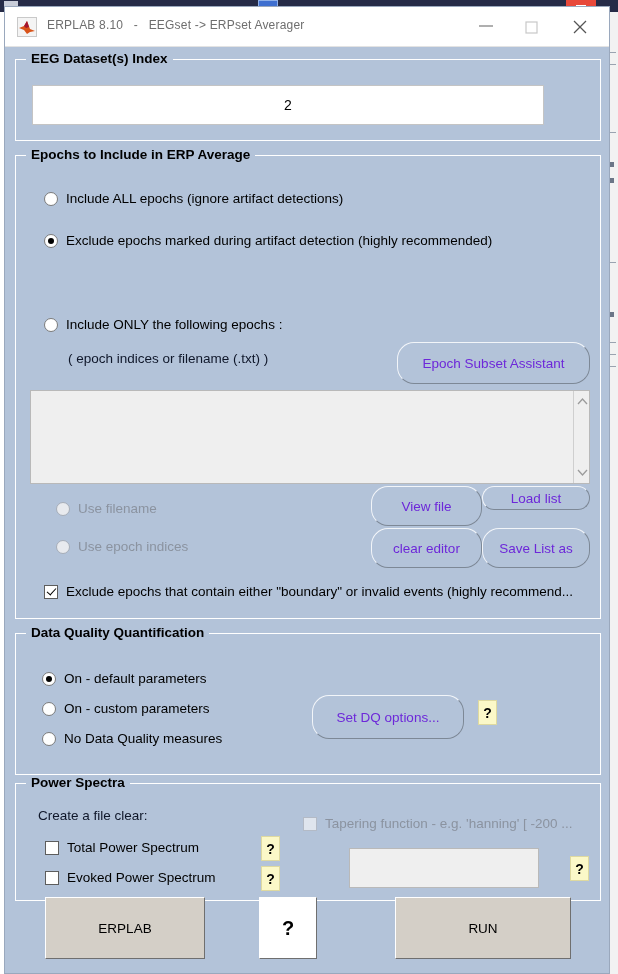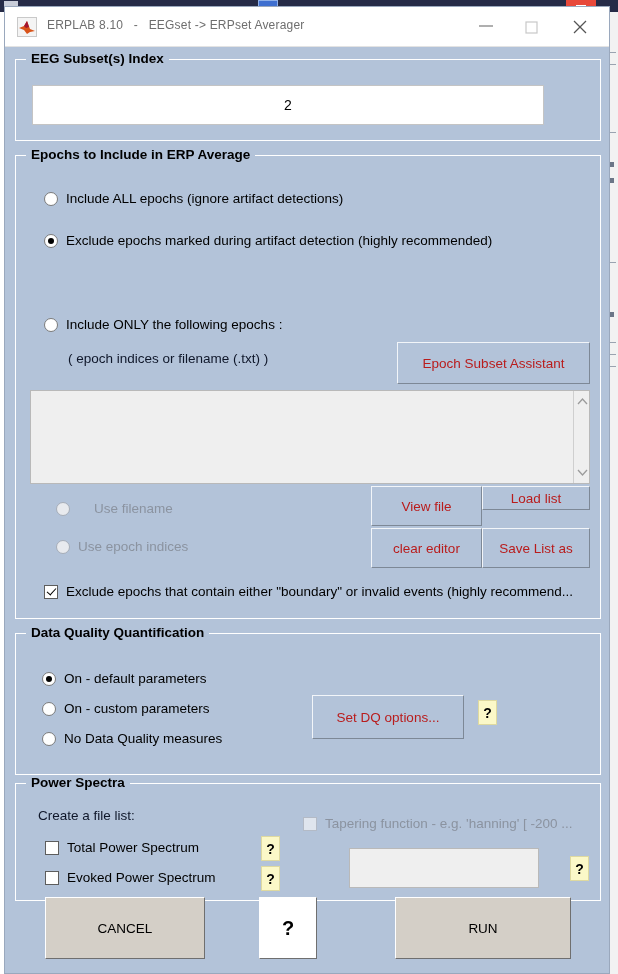--- a/index.html
+++ b/index.html
@@ -244,21 +244,22 @@
     justify-content: center;
     font-size: 13.5px;
     cursor: default;
   }
   .btn.disabled {
     background: #b3c3d9;
     border-top: 1px solid #f2f5f9;
     border-left: 1px solid #f2f5f9;
     border-right: 1px solid #7d8896;
     border-bottom: 1px solid #7d8896;
-    color: #b91c1c;
+    color: #6d28d9;
+    border-radius: 17px;
   }
   .btn.main {
     background: #d4cfc7;
     border-top: 1px solid #ffffff;
     border-left: 1px solid #ffffff;
     border-right: 1px solid #6f6f6f;
     border-bottom: 1px solid #6f6f6f;
     color: #000000;
   }
   .btn.help-big {
@@ -338,21 +339,21 @@
     </div>
     <div class="wbtn" id="btn-close">
       <svg width="20" height="14" viewBox="0 0 20 14">
         <line x1="4" y1="1" x2="16" y2="13" stroke="#555" stroke-width="1.2"></line>
         <line x1="16" y1="1" x2="4" y2="13" stroke="#555" stroke-width="1.2"></line>
       </svg>
     </div>
   </div>
 
   <div class="group" style="left:10px; top:52px; width:586px; height:82px;">
-    <div class="gtitle">EEG Subset(s) Index</div>
+    <div class="gtitle">EEG Dataset(s) Index</div>
     <div class="txtfield" style="left:16px; top:25px; width:512px; height:40px;">2</div>
   </div>
 
   <div class="group" style="left:10px; top:148px; width:586px; height:464px;">
     <div class="gtitle">Epochs to Include in ERP Average</div>
 
     <div class="radio-row" style="left:28px; top:35px;">
       <span class="radio"></span>
       <span class="rlabel">Include ALL epochs (ignore artifact detections)</span>
     </div>
@@ -380,21 +381,21 @@
             </svg>
         </div>
         <div class="arr dn">
           <svg width="11" height="7" viewBox="0 0 11 7">
               <polyline points="1,1 5.5,6 10,1" fill="none" stroke="#9b9b9b" stroke-width="1.3"></polyline>
             </svg>
         </div>
       </div>
     </div>
 
-    <div class="radio-row" style="left:40px; top:345px;gap:16px;">
+    <div class="radio-row" style="left:40px; top:345px;">
       <span class="radio dis"></span>
       <span class="rlabel dis">Use filename</span>
     </div>
     <div class="radio-row" style="left:40px; top:383px;">
       <span class="radio dis"></span>
       <span class="rlabel dis">Use epoch indices</span>
     </div>
 
     <div class="btn disabled" style="left:355px; top:330px; width:111px; height:40px;">View file</div>
     <div class="btn disabled" style="left:466px; top:330px; width:108px; height:24px;">Load list</div>
@@ -423,21 +424,21 @@
       <span class="rlabel">No Data Quality measures</span>
     </div>
 
     <div class="btn disabled" style="left:296px; top:61px; width:152px; height:44px;">Set DQ options...</div>
     <div class="help-badge" style="left:462px; top:66px; width:19px; height:25px;">?</div>
   </div>
 
   <div class="group" style="left:10px; top:776px; width:586px; height:118px;">
     <div class="gtitle">Power Spectra</div>
 
-    <div class="plain-label" style="left:22px; top:24px;">Create a file list:</div>
+    <div class="plain-label" style="left:22px; top:24px;">Create a file clear:</div>
 
     <div class="check-row" style="left:29px; top:56px;">
       <span class="cbox"></span>
       <span class="clabel">Total Power Spectrum</span>
     </div>
     <div class="help-badge" style="left:245px; top:52px; width:19px; height:25px;">?</div>
 
     <div class="check-row" style="left:29px; top:86px;">
       <span class="cbox"></span>
       <span class="clabel">Evoked Power Spectrum</span>
@@ -446,17 +447,17 @@
 
     <div class="check-row" style="left:287px; top:32px;">
       <span class="cbox dis"></span>
       <span class="clabel dis">Tapering function - e.g.  'hanning'  [ -200  ...</span>
     </div>
 
     <div class="txtarea" style="left:333px; top:64px; width:190px; height:40px;"></div>
     <div class="help-badge" style="left:554px; top:72px; width:19px; height:25px;">?</div>
   </div>
 
-  <div class="btn main" style="left:40px; top:890px; width:160px; height:62px;">CANCEL</div>
+  <div class="btn main" style="left:40px; top:890px; width:160px; height:62px;">ERPLAB</div>
   <div class="btn help-big" style="left:254px; top:890px; width:58px; height:62px;">?</div>
   <div class="btn main" style="left:390px; top:890px; width:176px; height:62px;">RUN</div>
 
 </div>
 
 </body></html>

